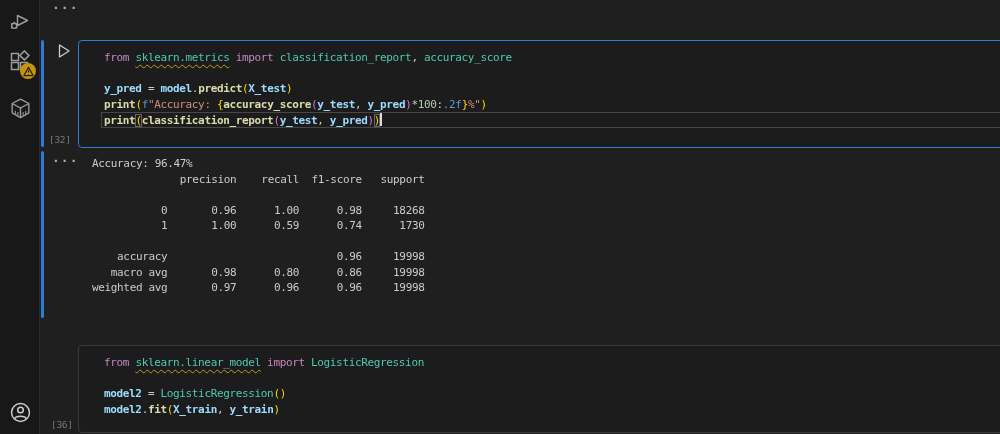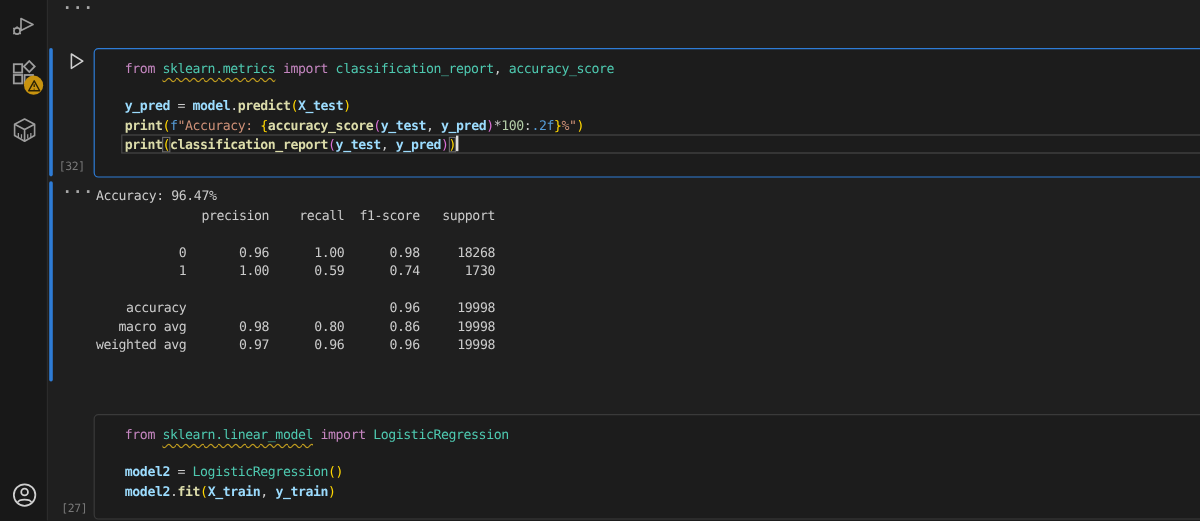--- a/index.html
+++ b/index.html
@@ -47,21 +47,21 @@
   .tk.mb { outline:1px solid #666666; outline-offset:-1px; }
   .cursor { display:inline-block; width:2px; height:13px; background:#dcdcdc;
             vertical-align:-2px; }
 
   .exec-count { position:absolute; font-family:"DejaVu Sans Mono", monospace; font-size:9.5px;
                 letter-spacing:-0.3px; color:#787878; }
 
   .output-text { position:absolute; left:80px; top:156px; font-family:"DejaVu Sans Mono", monospace;
                  font-size:11px; line-height:15.5px; letter-spacing:-0.35px; color:#cbcbcb;
                  white-space:pre; }
-  .output-text div { height:15.5px; }
+  .output-text div { height:15.5px;margin-left:12px; }
 </style>
 </head>
 <body>
 
 <div id="stage">
 
   <div class="activity-bar">
     <div class="ab-icon" style="top:2px;">
       <svg width="24" height="24" viewBox="0 0 24 24" fill="none" stroke="#9d9d9d" stroke-width="1.4">
         <path d="M9.5 5.5 L19.5 10.5 L9.5 15.5 Z" stroke-linejoin="round"></path>
@@ -114,15 +114,15 @@
     <div class="code code-area"><div class="cline"><span class="tk kw">from</span><span class="tk pl"> </span><span class="tk ty sq">sklearn.metrics</span><span class="tk pl"> </span><span class="tk kw">import</span><span class="tk pl"> </span><span class="tk ty">classification_report</span><span class="tk pl">, </span><span class="tk ty">accuracy_score</span></div><div class="cline"> </div><div class="cline"><span class="tk vr">y_pred</span><span class="tk pl"> = </span><span class="tk vr">model</span><span class="tk pl">.</span><span class="tk fn">predict</span><span class="tk b1">(</span><span class="tk vr">X_test</span><span class="tk b1">)</span></div><div class="cline"><span class="tk fn">print</span><span class="tk b1">(</span><span class="tk fs">f</span><span class="tk st">"Accuracy: </span><span class="tk b1">{</span><span class="tk fn">accuracy_score</span><span class="tk b2">(</span><span class="tk vr">y_test</span><span class="tk pl">, </span><span class="tk vr">y_pred</span><span class="tk b2">)</span><span class="tk pl">*</span><span class="tk nu">100</span><span class="tk pl">:</span><span class="tk fs">.2f</span><span class="tk b1">}</span><span class="tk st">%"</span><span class="tk b1">)</span></div><div class="cline current"><span class="tk fn">print</span><span class="tk b1 mb">(</span><span class="tk fn">classification_report</span><span class="tk b2">(</span><span class="tk vr">y_test</span><span class="tk pl">, </span><span class="tk vr">y_pred</span><span class="tk b2">)</span><span class="tk b1 mb">)</span><span class="cursor"></span></div></div>
   </div>
   <div class="exec-count" style="left:49px; top:134px;">[32]</div>
 
   <div class="ellipsis-btn" style="left:52px; top:153px;">···</div>
   <div class="output-text"><div>Accuracy: 96.47%</div><div>              precision    recall  f1-score   support</div><div> </div><div>           0       0.96      1.00      0.98     18268</div><div>           1       1.00      0.59      0.74      1730</div><div> </div><div>    accuracy                           0.96     19998</div><div>   macro avg       0.98      0.80      0.86     19998</div><div>weighted avg       0.97      0.96      0.96     19998</div></div>
 
   <div class="cell" style="top:345px; height:88px;">
     <div class="code code-area"><div class="cline"><span class="tk kw">from</span><span class="tk pl"> </span><span class="tk ty sq">sklearn.linear_model</span><span class="tk pl"> </span><span class="tk kw">import</span><span class="tk pl"> </span><span class="tk ty">LogisticRegression</span></div><div class="cline"> </div><div class="cline"><span class="tk vr">model2</span><span class="tk pl"> = </span><span class="tk ty">LogisticRegression</span><span class="tk b1">(</span><span class="tk b1">)</span></div><div class="cline"><span class="tk vr">model2</span><span class="tk pl">.</span><span class="tk fn">fit</span><span class="tk b1">(</span><span class="tk vr">X_train</span><span class="tk pl">, </span><span class="tk vr">y_train</span><span class="tk b1">)</span></div></div>
   </div>
-  <div class="exec-count" style="left:51px; top:419px;">[27]</div>
+  <div class="exec-count" style="left:51px; top:419px;">[36]</div>
 
 </div>
 
 </body></html>

